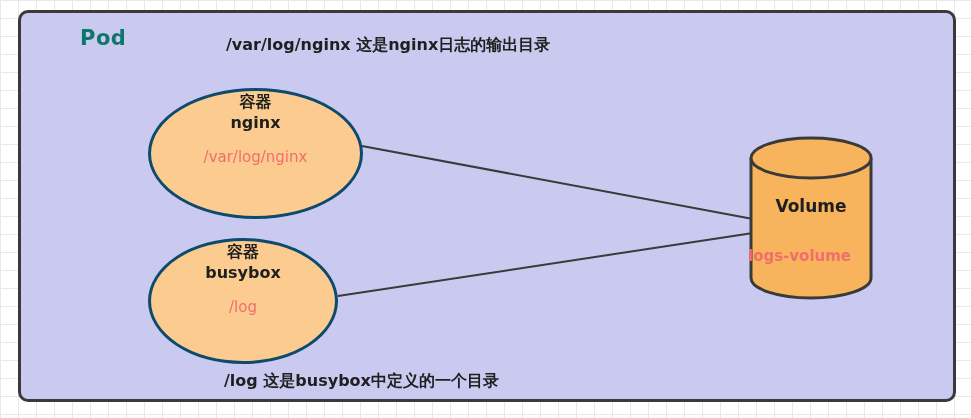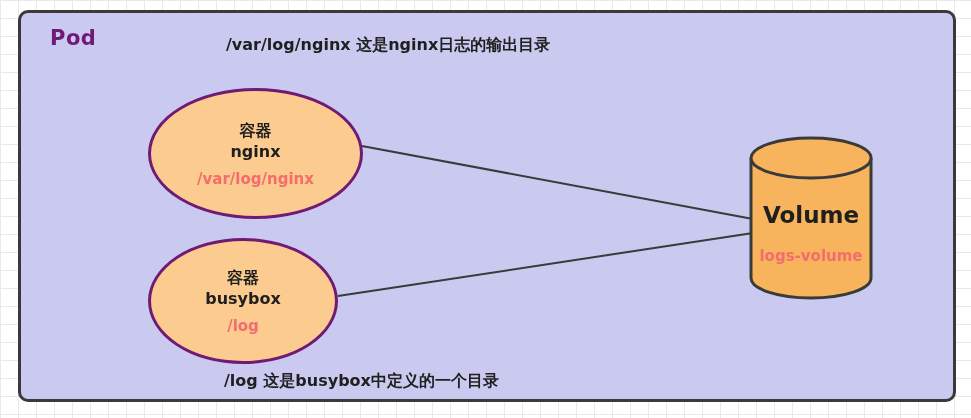--- a/index.html
+++ b/index.html
@@ -18,91 +18,89 @@
     position: absolute;
     left: 18px; top: 10px;
     width: 938px; height: 392px;
     background: #cacaf1;
     border: 3px solid #3a3a3a;
     border-radius: 10px;
   }
 
   .pod-label {
     position: absolute;
-    left: 50px; top: 26px;
+    left: 80px; top: 26px;
     font-size: 21px;
     font-weight: bold;
-    color: #701a75;
+    color: #0f766e;
     letter-spacing: 0.5px;
   }
 
   .caption {
     position: absolute;
     font-size: 16px;
     font-weight: bold;
     color: #1f1f1f;
     white-space: nowrap;
   }
   .caption-top { left: 226px; top: 35px; }
   .caption-bottom { left: 224px; top: 371px; }
 
   .container-ellipse {
     position: absolute;
     background: #fccb8f;
-    border: 3px solid #701a75;
+    border: 3px solid #0c4a6e;
     border-radius: 50%;
     display: flex;
     flex-direction: column;
     align-items: center;
-    justify-content: center;
     text-align: center;
   }
   .ellipse-nginx   { left: 148px; top: 88px;  width: 215px; height: 131px; }
   .ellipse-busybox { left: 148px; top: 238px; width: 190px; height: 126px; }
 
   .container-type, .container-name {
     font-size: 16px;
     font-weight: bold;
     color: #1f1f1f;
     line-height: 21px;
   }
   .container-mount {
-    margin-top: 8px;
+    margin-top: 15px;
     font-size: 15px;
-    font-weight: bold;
+    font-weight: normal;
     color: #f26d6d;
   }
 
   .connector-svg {
     position: absolute;
     left: 0; top: 0;
     width: 971px; height: 418px;
     pointer-events: none;
   }
 
   .cylinder-svg {
     position: absolute;
     left: 748px; top: 134px;
     width: 126px; height: 172px;
   }
 
   .volume-label {
     position: absolute;
-    left: 748px; top: 202px;
+    left: 748px; top: 196px;
     width: 126px;
     text-align: center;
-    font-size: 23px;
+    font-size: 17px;
     font-weight: bold;
     color: #1f1f1f;
   }
   .volume-name {
     position: absolute;
     left: 748px; top: 247px;
     width: 126px;
-    text-align: center;
     font-size: 15px;
     font-weight: bold;
     color: #f26d6d;
   }
 </style>
 </head>
 <body>
 
 <div class="pod-panel"></div>
 

